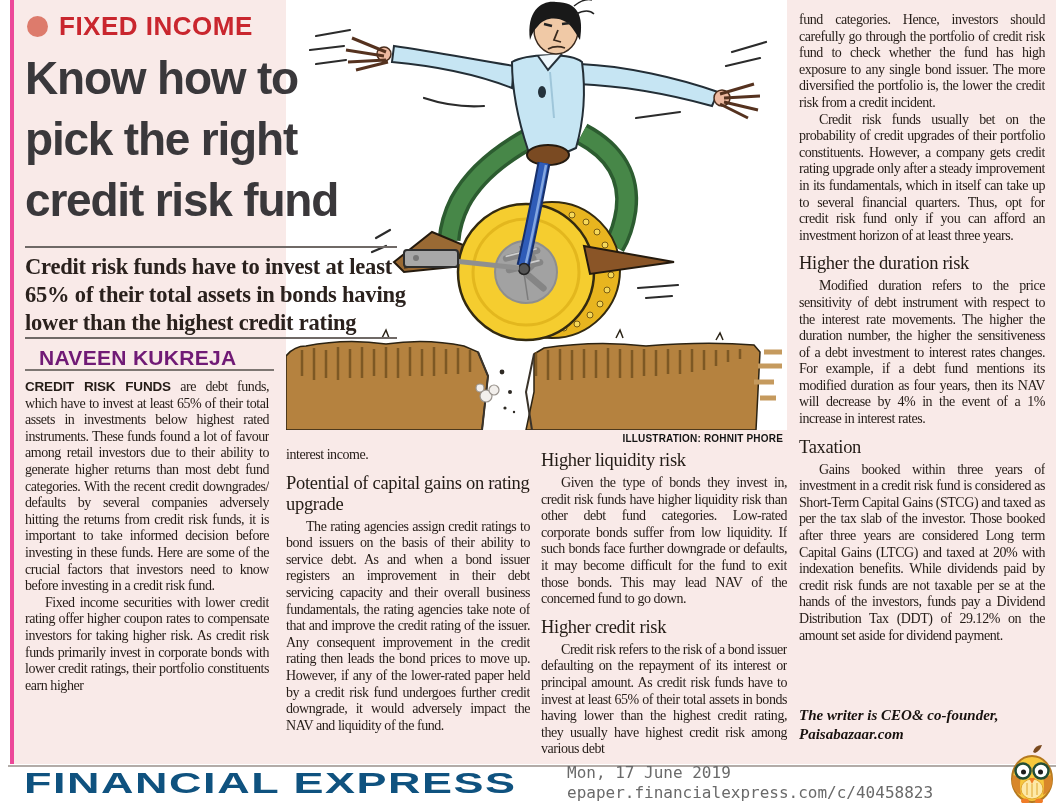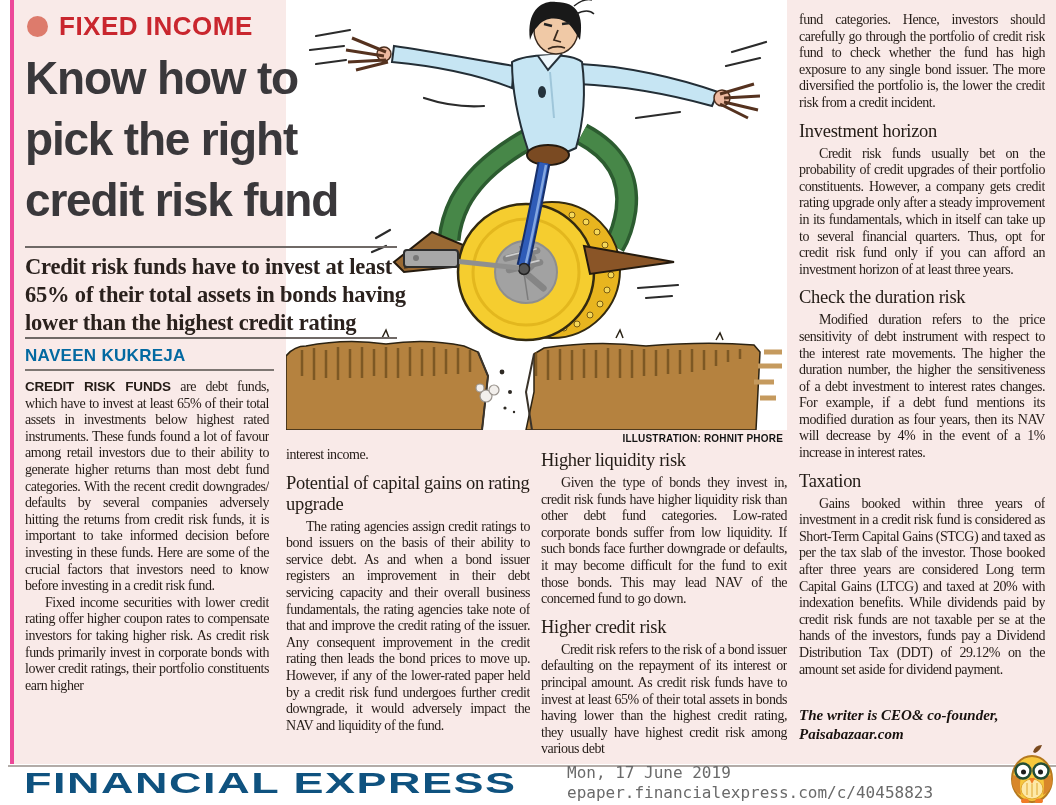--- a/index.html
+++ b/index.html
@@ -13,22 +13,22 @@
   .kicker-text{font-size:26px;font-weight:800;letter-spacing:.5px;color:#c9262e;}
   .headline{position:absolute;left:11px;top:48px;margin:0;font-weight:700;color:#3a383b;
             font-size:46px;line-height:61px;letter-spacing:-1.2px;white-space:nowrap;}
   .rule{position:absolute;left:11px;height:2px;background:#6f6966;}
   .rule1{top:246px;width:372px;}
   .rule2{top:337px;width:372px;}
   .rule3{top:369px;width:249px;background:#7d7672;}
   .standfirst{position:absolute;left:11px;top:253px;font-family:"Liberation Serif",serif;
               font-weight:700;font-size:22.5px;line-height:28px;letter-spacing:-.2px;
               color:#2a211d;white-space:nowrap;}
-  .byline{position:absolute;left:11px;top:346px;font-size:17px;font-weight:700;
-          letter-spacing:.3px;color:#0369a1;}
+  .byline{position:absolute;left:25px;top:346px;font-size:21px;font-weight:700;
+          letter-spacing:.3px;color:#701a75;}
   .col{position:absolute;width:244px;overflow:hidden;}
   .col1{left:11px;top:379px;height:384px;}
   .col2{left:272px;top:447px;height:316px;}
   .col3{left:527px;top:450px;width:246px;height:313px;}
   .col4{left:785px;top:12px;width:246px;height:692px;}
   .body{margin:0;font-family:"Liberation Serif",serif;font-size:14px;line-height:16.6px;
         letter-spacing:-.45px;text-align:justify;color:#241c17;}
   .ind{text-indent:20px;}
   .lead{font-family:"Liberation Sans",sans-serif;font-weight:700;font-size:13.5px;
         letter-spacing:-.2px;}
@@ -194,23 +194,22 @@
 
     <div class="col col3">
       <h2>Higher liquidity risk</h2>
       <p class="body ind">Given the type of bonds they invest in, credit risk funds have higher liquidity risk than other debt fund categories. Low-rated corporate bonds suffer from low liquidity. If such bonds face further downgrade or defaults, it may become difficult for the fund to exit those bonds. This may lead NAV of the concerned fund to go down.</p>
       <h2>Higher credit risk</h2>
       <p class="body ind">Credit risk refers to the risk of a bond issuer defaulting on the repayment of its interest or principal amount. As credit risk funds have to invest at least 65% of their total assets in bonds having lower than the highest credit rating, they usually have highest credit risk among various debt</p>
     </div>
 
     <div class="col col4">
       <p class="body">fund categories. Hence, investors should carefully go through the portfolio of credit risk fund to check whether the fund has high exposure to any single bond issuer. The more diversified the portfolio is, the lower the credit risk from a credit incident.</p>
-      <h2>Investment horizon</h2>
       <p class="body ind">Credit risk funds usually bet on the probability of credit upgrades of their portfolio constituents. However, a company gets credit rating upgrade only after a steady improvement in its fundamentals, which in itself can take up to several financial quarters. Thus, opt for credit risk fund only if you can afford an investment horizon of at least three years.</p>
-      <h2>Check the duration risk</h2>
+      <h2>Higher the duration risk</h2>
       <p class="body ind">Modified duration refers to the price sensitivity of debt instrument with respect to the interest rate movements. The higher the duration number, the higher the sensitiveness of a debt investment to interest rates changes. For example, if a debt fund mentions its modified duration as four years, then its NAV will decrease by 4% in the event of a 1% increase in interest rates.</p>
       <h2>Taxation</h2>
       <p class="body ind">Gains booked within three years of investment in a credit risk fund is considered as Short-Term Capital Gains (STCG) and taxed as per the tax slab of the investor. Those booked after three years are considered Long term Capital Gains (LTCG) and taxed at 20% with indexation benefits. While dividends paid by credit risk funds are not taxable per se at the hands of the investors, funds pay a Dividend Distribution Tax (DDT) of 29.12% on the amount set aside for dividend payment.</p>
     </div>
 
     <div class="signoff">
       <div>The writer is CEO&amp; co-founder,</div>
       <div>Paisabazaar.com</div>
     </div>
   </div>

